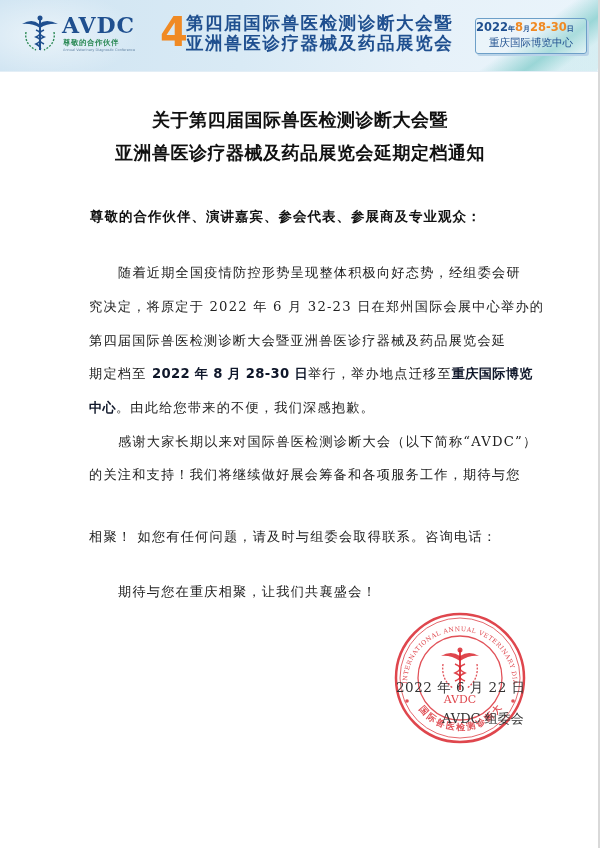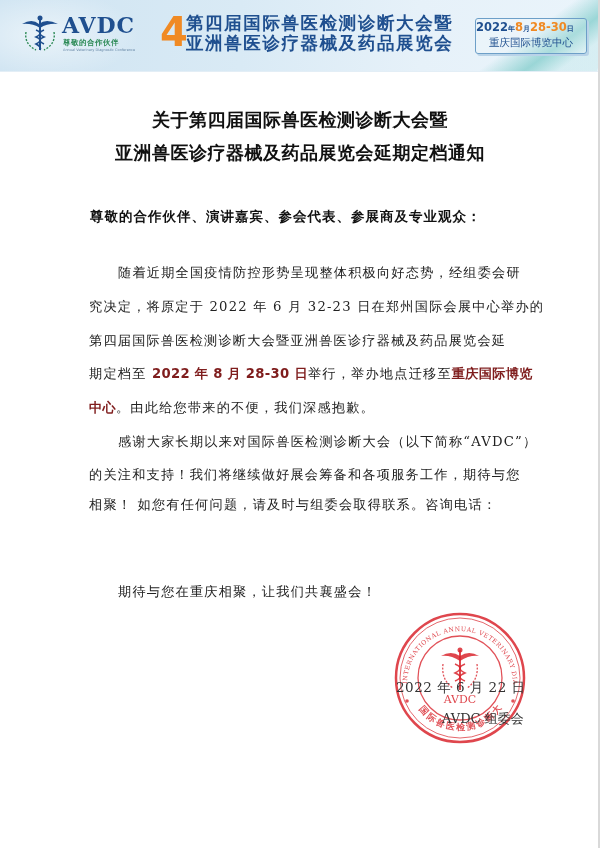--- a/index.html
+++ b/index.html
@@ -53,21 +53,21 @@
   .doc-title { position:absolute; left:0; width:600px; text-align:center; font-family:"DejaVu Sans", sans-serif;
     font-weight:bold; font-size:18px; color:#111; letter-spacing:0.5px; }
   .title-1 { top:108px; }
   .title-2 { top:141px; }
 
   .salutation { position:absolute; left:90px; top:208px; font-family:"DejaVu Sans", sans-serif; font-weight:bold;
     font-size:13.5px; color:#111; letter-spacing:1px; white-space:nowrap; }
 
   .line { position:absolute; left:89px; font-size:13.2px; color:#222; white-space:nowrap; letter-spacing:1.2px; }
   .line.indent { left:118px; }
-  .b { font-family:"DejaVu Sans", sans-serif; font-weight:bold; color:#7f1d1d; letter-spacing:0.3px; }
+  .b { font-family:"DejaVu Sans", sans-serif; font-weight:bold; color:#0f172a; letter-spacing:0.3px; }
 
   
   .seal { position:absolute; left:385px; top:606px; width:150px; height:140px; }
   .signoff-date { position:absolute; left:396px; top:679px; font-size:13.5px; color:#333; white-space:nowrap; letter-spacing:0.5px; }
   .signoff-org { position:absolute; left:432px; top:710px; font-size:13px; color:#333; white-space:nowrap;padding-left:10px; }
 </style>
 </head>
 <body>
 
 <div class="page">
@@ -111,21 +111,21 @@
   <div class="salutation">尊敬的合作伙伴、演讲嘉宾、参会代表、参展商及专业观众：</div>
 
   <div class="line indent" style="top:264px">随着近期全国疫情防控形势呈现整体积极向好态势，经组委会研</div>
   <div class="line" style="top:298px">究决定，将原定于 2022 年 6 月 32-23 日在郑州国际会展中心举办的</div>
   <div class="line" style="top:332px">第四届国际兽医检测诊断大会暨亚洲兽医诊疗器械及药品展览会延</div>
   <div class="line" style="top:365px"><span>期定档至 </span><span class="b">2022 年 8 月 28-30 日</span><span>举行，举办地点迁移至</span><span class="b">重庆国际博览</span></div>
   <div class="line" style="top:399px"><span class="b">中心</span><span>。由此给您带来的不便，我们深感抱歉。</span></div>
 
   <div class="line indent" style="top:433px">感谢大家长期以来对国际兽医检测诊断大会（以下简称“AVDC”）</div>
   <div class="line" style="top:466px">的关注和支持！我们将继续做好展会筹备和各项服务工作，期待与您</div>
-  <div class="line" style="top:496px">相聚！ 如您有任何问题，请及时与组委会取得联系。咨询电话：</div>
+  <div class="line" style="top:528px">相聚！ 如您有任何问题，请及时与组委会取得联系。咨询电话：</div>
 
   <div class="line indent" style="top:583px">期待与您在重庆相聚，让我们共襄盛会！</div>
 
   <svg class="seal" viewBox="0 0 150 140">
     <defs>
       <path id="sealArc" d="M22 78 A53 53 0 1 1 128 78"></path>
       <path id="sealArcBottom" d="M30 96 A50 50 0 0 0 120 96"></path>
     </defs>
     <circle cx="75" cy="72" r="64" fill="none" stroke="#d9262e" stroke-width="2.5" opacity="0.85"></circle>
     <circle cx="75" cy="72" r="60" fill="none" stroke="#d9262e" stroke-width="1" opacity="0.7"></circle>

